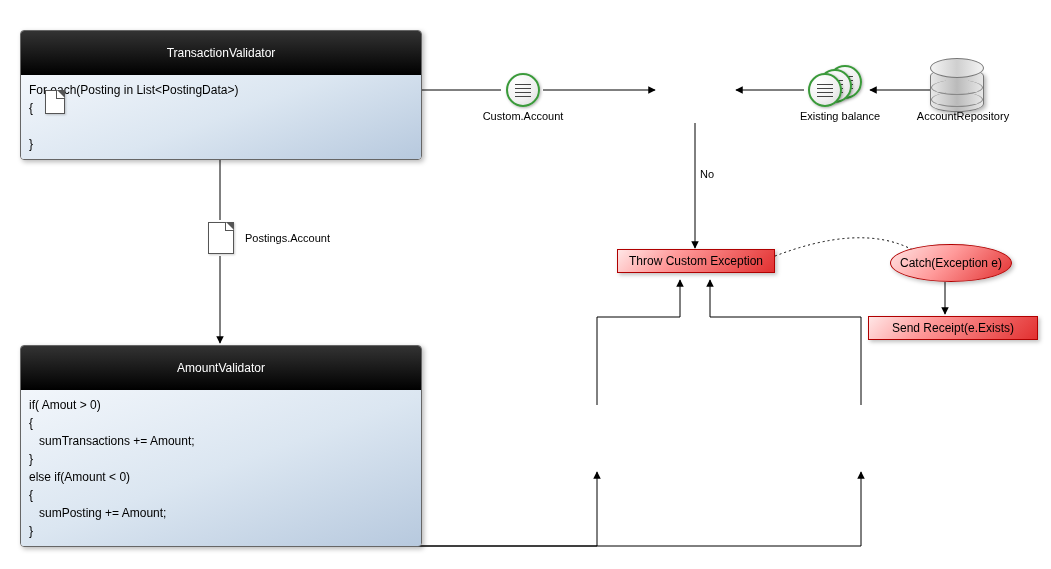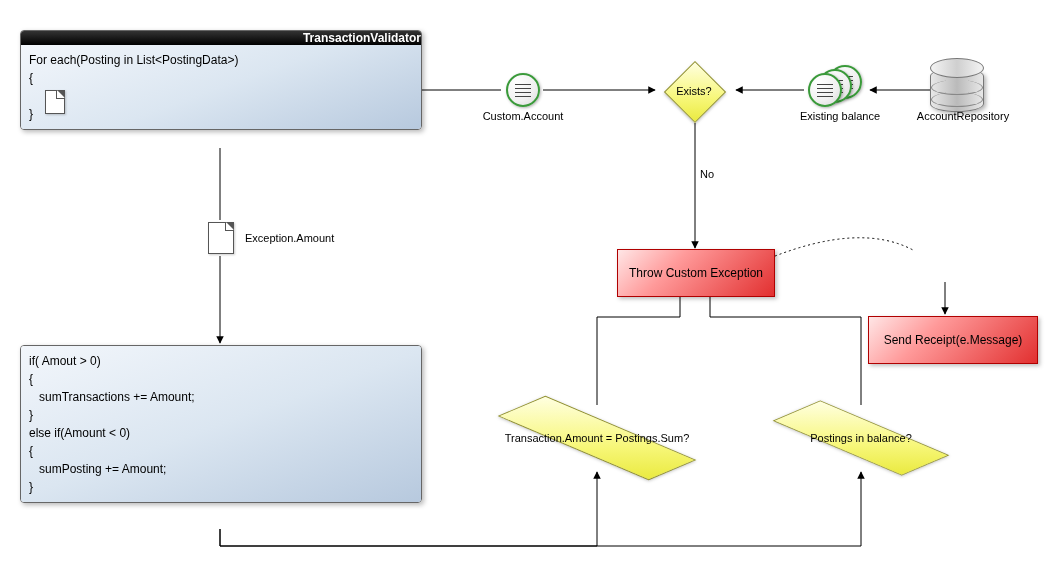--- a/index.html
+++ b/index.html
@@ -1,26 +1,26 @@
 <!DOCTYPE html>
 <html><head>
 <meta charset="utf-8">
 <style>
   html,body{margin:0;padding:0;width:1051px;height:569px;font-family:Arial,Helvetica,sans-serif;font-size:12px;background:#fff;color:#000;overflow:hidden}
   .canvas{position:relative;width:1051px;height:569px}
   
   .classbox{position:absolute;border:1px solid #666;border-radius:4px;box-shadow:2px 2px 5px rgba(0,0,0,.28);overflow:hidden}
-  .classbox .titlebar{background:linear-gradient(to bottom,#333,#000);color:#fff;font-weight:bold;text-align:right;padding:0 0;font-size:12px}
+  .classbox .titlebar{background:linear-gradient(to bottom,#333,#000);color:#fff;font-weight:normal;text-align:center;padding:15px 0;font-size:12px}
   .classbox .body{background:linear-gradient(160deg,#f2f6fb 0%,#dbe6f1 50%,#b7c9de 100%);padding:6px 8px;font-family:Liberation Sans, sans-serif;font-size:12px;line-height:18px;white-space:pre;min-height:60px}
   
   .diamond{position:absolute}
   .diamond .shape{width:100%;height:100%;transform:rotate(45deg);background:linear-gradient(135deg,#ffffe0 0%,#f7f77a 60%,#eaea40 100%);border:1px solid #8a8a20;box-shadow:1px 1px 3px rgba(0,0,0,.25)}
   .diamond .label{position:absolute;inset:0;display:flex;align-items:center;justify-content:center;font-size:11px;text-align:center}
   
-  .redbox{position:absolute;border:1px solid #b00000;background:linear-gradient(135deg,#ffe6e6 0%,#ff9a9a 35%,#e23030 100%);box-shadow:2px 2px 4px rgba(0,0,0,.25);padding:16px 8px;font-size:12px;text-align:center}
+  .redbox{position:absolute;border:1px solid #b00000;background:linear-gradient(135deg,#ffe6e6 0%,#ff9a9a 35%,#e23030 100%);box-shadow:2px 2px 4px rgba(0,0,0,.25);padding:4px 8px;font-size:12px;text-align:center}
   
   .redellipse{position:absolute;border:1px solid #b00000;border-radius:50%;background:linear-gradient(135deg,#ffe6e6 0%,#ff9a9a 45%,#e23030 100%);box-shadow:2px 2px 4px rgba(0,0,0,.25);display:flex;align-items:center;justify-content:center;font-size:12px}
   
   .caption{position:absolute;font-size:11px;text-align:center}
   
   .fileicon{position:absolute;width:24px;height:30px;background:#fff;border:1px solid #555;box-shadow:1px 1px 2px rgba(0,0,0,.2)}
   .fileicon:before{content:"";position:absolute;top:-1px;right:-1px;width:0;height:0;border-left:8px solid transparent;border-top:8px solid #fff}
   .fileicon:after{content:"";position:absolute;top:-1px;right:-1px;width:0;height:0;border-left:8px solid transparent;border-top:8px solid #555}
   .fileicon .fold{position:absolute;top:0;right:0;width:7px;height:7px;background:#fff;border-left:1px solid #555;border-bottom:1px solid #555}
   
@@ -92,24 +92,20 @@
   <div class="listicon" style="left:506px;top:73px">
     <div class="lines">
         <span></span>
         <span></span>
         <span></span>
         <span></span>
       </div>
   </div>
   <div class="caption" style="left:478px;top:110px;width:90px">Custom.Account</div>
 
-  <div class="diamond" style="left:661px;top:58px;width:66px;height:66px">
-    <div class="shape" style="position:absolute;left:12px;top:12px;width:42px;height:42px"></div>
-    <div class="label">Exists?</div>
-  </div>
   <div class="caption" style="left:700px;top:168px">No</div>
 
   <div class="listicon" style="left:828px;top:65px">
       <div class="lines">
         <span></span>
         <span></span>
         <span></span>
         <span></span>
       </div>
     </div>
@@ -135,45 +131,41 @@
     <div class="cyl"></div>
     <div class="ring" style="top:22px"></div>
     <div class="ring" style="top:34px"></div>
     <div class="top"></div>
   </div>
   <div class="caption" style="left:908px;top:110px;width:110px">AccountRepository</div>
 
   <div class="fileicon" style="left:208px;top:222px">
       <span class="fold"></span>
     </div>
-  <div class="caption" style="left:245px;top:232px">Exception.Amount</div>
+  <div class="caption" style="left:245px;top:232px">Postings.Account</div>
 
   <div class="classbox" style="left:20px;top:345px;width:400px;">
+    <div class="titlebar">AmountValidator</div>
     <div class="body">if( Amout &gt; 0)
 {
    sumTransactions += Amount;
 }
 else if(Amount &lt; 0)
 {
    sumPosting += Amount;
 }</div>
   </div>
 
   <div class="redbox" style="left:617px;top:249px;width:140px">
     <span>Throw Custom Exception</span>
   </div>
 
+  <div class="redellipse" style="left:890px;top:244px;width:120px;height:36px">
+    <span>Catch(Exception e)</span>
+  </div>
 
   <div class="redbox" style="left:868px;top:316px;width:152px">
-    <span>Send Receipt(e.Message)</span>
+    <span>Send Receipt(e.Exists)</span>
   </div>
 
-  <div class="diamond" style="left:478px;top:405px;width:238px;height:66px">
-    <div class="shape" style="position:absolute;left:50%;top:50%;width:150px;height:46px;transform:translate(-50%,-50%) rotate(45deg) skew(-22deg,-22deg)"></div>
-    <div class="label">Transaction.Amount = Postings.Sum?</div>
-  </div>
 
-  <div class="diamond" style="left:760px;top:405px;width:202px;height:66px">
-    <div class="shape" style="position:absolute;left:50%;top:50%;width:128px;height:46px;transform:translate(-50%,-50%) rotate(45deg) skew(-22deg,-22deg)"></div>
-    <div class="label">Postings in balance?</div>
-  </div>
 
 </div>
 
 </body></html>

